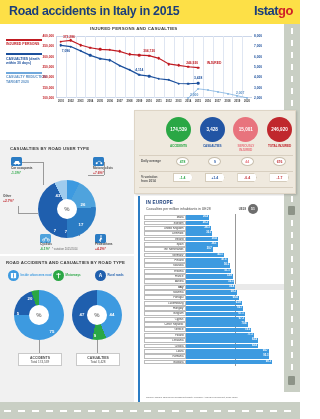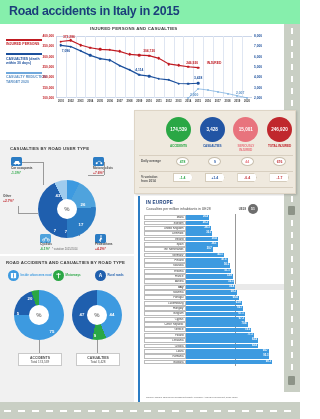--- a/index.html
+++ b/index.html
@@ -4,21 +4,21 @@
 <style>
   * { box-sizing: border-box; margin:0; padding:0; }
   body {
     width:300px; height:419px; overflow:hidden;
     font-family:"Liberation Sans", sans-serif;
     background:#ffffff; position:relative;
   }
   .page { position:absolute; inset:0; }
 
   
-  .header { position:absolute; left:0; top:0; width:300px; height:24px; background:#86efac; }
+  .header { position:absolute; left:0; top:0; width:300px; height:24px; background:#fde047; }
   .title {
     position:absolute; left:9px; top:4px;
     font-size:12.4px; font-weight:bold; color:#1b3e7a; letter-spacing:-0.3px;
   }
   .logo { position:absolute; right:7px; top:3px; font-size:13px; font-weight:bold; color:#1b3e7a; letter-spacing:-0.5px;}
   .logo .g { color:#cf2027; }
   .logo .o { color:#1b3e7a; }
 
   
   .road-v {
@@ -125,20 +125,23 @@
   .hl { background:#e9e9e9; }
   .note { font-size:2.7px; color:#666; }
 </style>
 </head>
 <body>
 
 <div class="page">
 
   <div class="header">
     <div class="title">Road accidents in Italy in 2015</div>
+    <div class="logo">
+      <span class="o">Istat</span><span class="g">go</span>
+    </div>
   </div>
 
   <div class="road-v">
     <div class="road-mark" style="left:4px; top:182px;"></div>
     <div class="road-mark" style="left:4px; top:352px;"></div>
   </div>
 
   <div class="panel-line">
     <div class="lc-title">INJURED PERSONS AND CASUALTIES</div>
 

